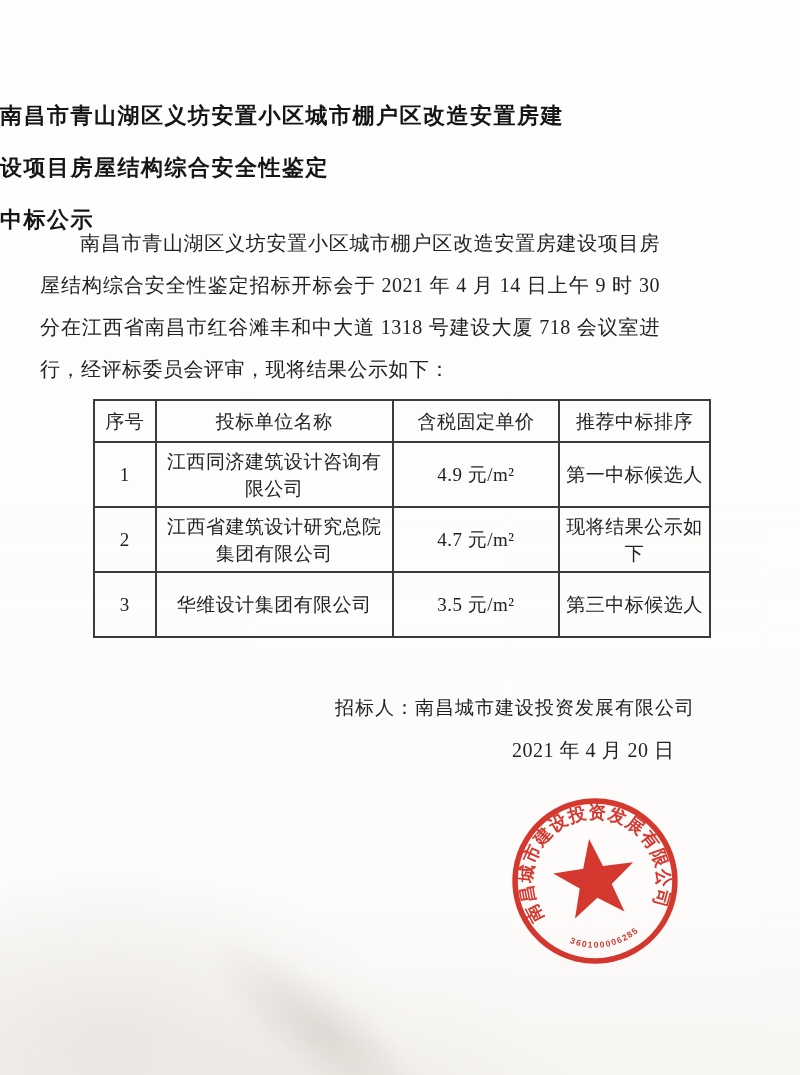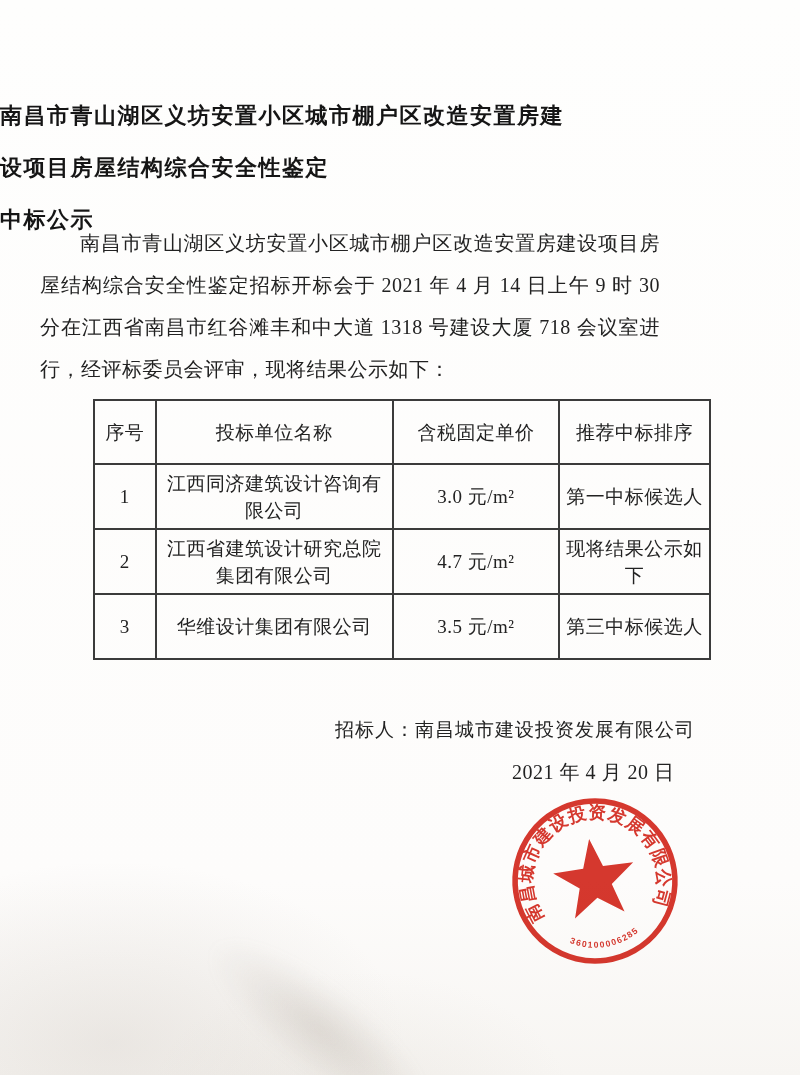--- a/index.html
+++ b/index.html
@@ -51,21 +51,21 @@
   }
   table.results th, table.results td {
     border: 2px solid #3b3b3b;
     text-align: center;
     vertical-align: middle;
     padding: 2px 6px;
     font-weight: normal;
     letter-spacing: 0.5px;
     line-height: 27px;
   }
-  tr.hdr { height: 64px; }
+  tr.hdr { height: 42px; }
   tr.row { height: 65px; }
   .tenderer-line {
     margin-top: 49px;
     margin-left: 335px;
     font-size: 19px;
     line-height: 42px;
     letter-spacing: 1px;
     color: #222;
   }
   .date-line {
@@ -120,21 +120,21 @@
     <tbody>
       <tr class="hdr">
         <th>序号</th>
         <th>投标单位名称</th>
         <th>含税固定单价</th>
         <th>推荐中标排序</th>
       </tr>
       <tr class="row">
         <td>1</td>
         <td>江西同济建筑设计咨询有限公司</td>
-        <td>3.0 元/m²</td>
+        <td>4.9 元/m²</td>
         <td>第一中标候选人</td>
       </tr>
       <tr class="row">
         <td>2</td>
         <td>江西省建筑设计研究总院集团有限公司</td>
         <td>4.7 元/m²</td>
         <td>现将结果公示如下</td>
       </tr>
       <tr class="row">
         <td>3</td>

